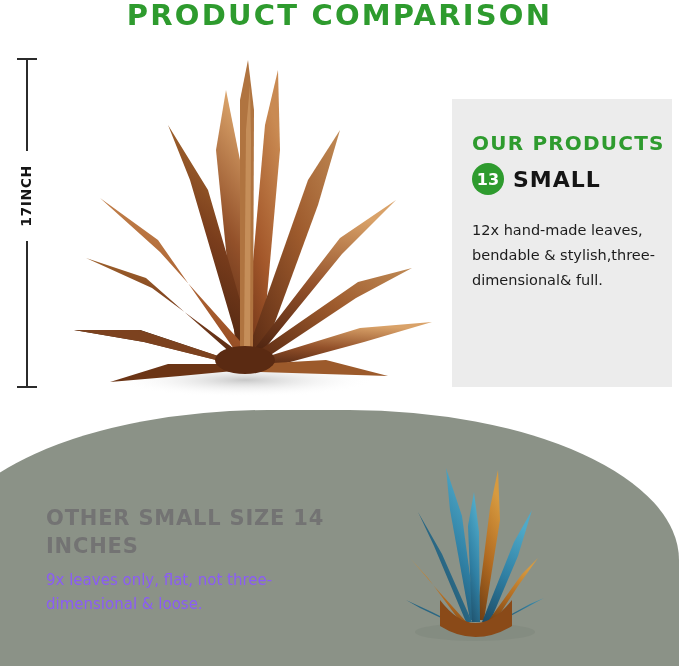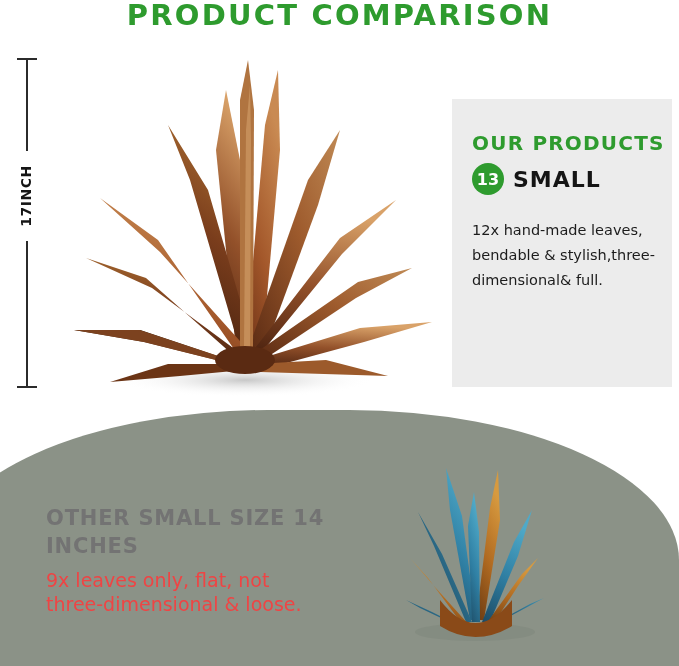--- a/index.html
+++ b/index.html
@@ -164,23 +164,23 @@
     font-size: 21px;
     line-height: 28px;
     letter-spacing: 0.8px;
     color: #737373;
   }
   .other-desc {
     position: absolute;
     left: 46px;
     top: 568px;
     width: 270px;
-    font-size: 19px;
+    font-size: 15px;
     line-height: 24px;
-    color: #ef4444;
+    color: #8b5cf6;
   }
 
   
   .vs-wrap {
     position: absolute;
     left: 260px;
     top: 388px;
     width: 120px;
     height: 142px;
   }

